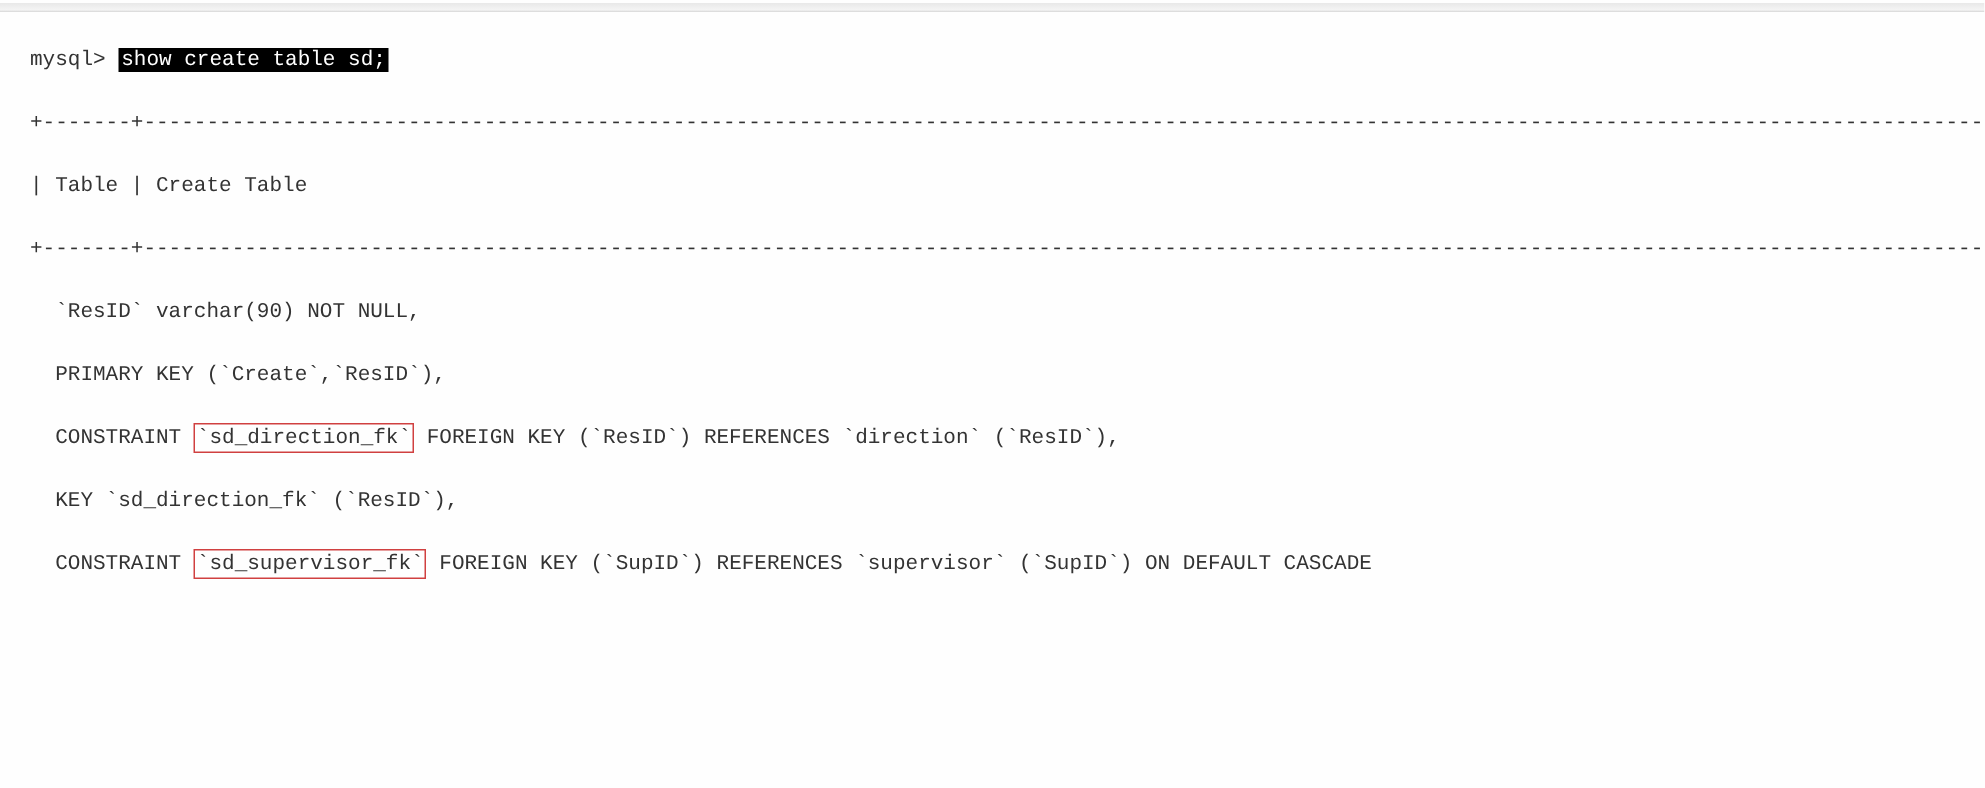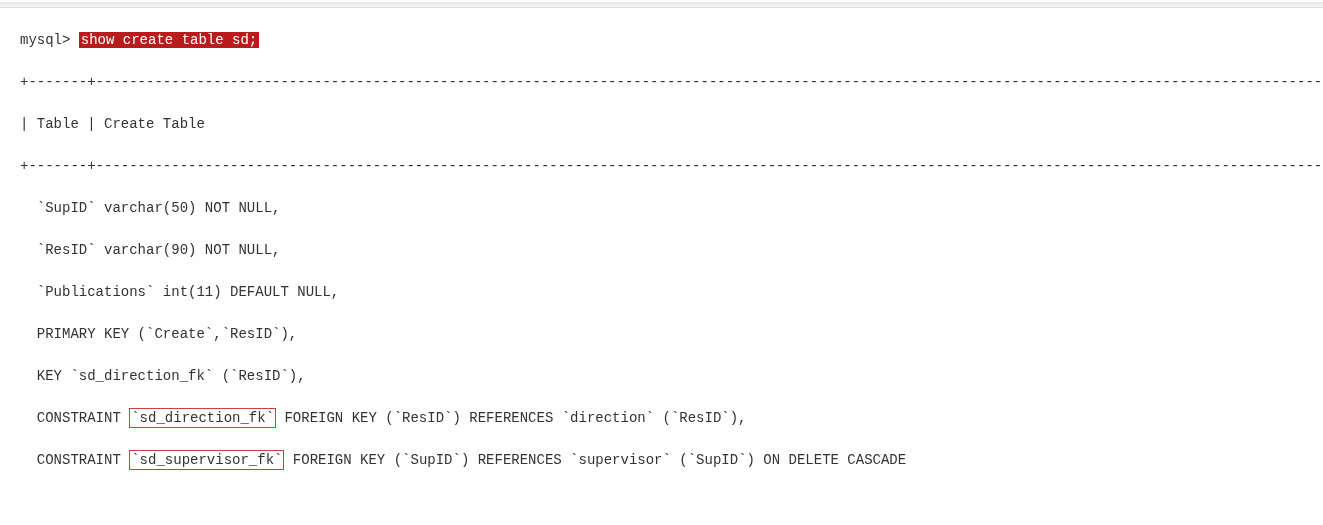--- a/index.html
+++ b/index.html
@@ -25,21 +25,21 @@
     }
     .terminal {
       padding-left: 20px;
       white-space: pre;
       position: relative;
     }
     .prompt-line {
       display: block;
     }
     .selected {
-      background: #b91c1c;
+      background: #000000;
       color: #fff;
       padding: 0 2px;
     }
     .hl-box {
       border: 1px solid #d04040;
       padding: 0 1px;
       display: inline-block;
       line-height: 1.3;
     }
     .output-block {
@@ -49,26 +49,24 @@
 </head>
 <body>
 
 <div class="toolbar-remnant"></div>
 
 <div class="terminal">
 <span class="prompt-line"><span>mysql&gt; </span><span class="selected">show create table sd;</span></span>
 <span class="output-block">+-------+----------------------------------------------------------------------------------------------------------------------------------------------------------------------------------------------------------------------------------------------------------------------------------------------------------------------------------------------------------------------------------------------------------------------------------------------+</span>
 <span class="output-block">| Table | Create Table                                                                                                                                                                                                                                                                                                                                                                                                                                   |</span>
 <span class="output-block">+-------+----------------------------------------------------------------------------------------------------------------------------------------------------------------------------------------------------------------------------------------------------------------------------------------------------------------------------------------------------------------------------------------------------------------------------------------------------+</span>
-<span class="output-block">  `SupID` varchar(50) NOT NULL,</span>
 <span class="output-block">  `ResID` varchar(90) NOT NULL,</span>
-<span class="output-block">  `Publications` int(11) DEFAULT NULL,</span>
 <span class="output-block">  PRIMARY KEY (`Create`,`ResID`),</span>
+<span class="output-block"><span>  CONSTRAINT </span><span class="hl-box">`sd_direction_fk`</span><span> FOREIGN KEY (`ResID`) REFERENCES `direction` (`ResID`),</span></span>
 <span class="output-block">  KEY `sd_direction_fk` (`ResID`),</span>
-<span class="output-block"><span>  CONSTRAINT </span><span class="hl-box">`sd_direction_fk`</span><span> FOREIGN KEY (`ResID`) REFERENCES `direction` (`ResID`),</span></span>
-<span class="output-block"><span>  CONSTRAINT </span><span class="hl-box">`sd_supervisor_fk`</span><span> FOREIGN KEY (`SupID`) REFERENCES `supervisor` (`SupID`) ON DELETE CASCADE</span></span>
+<span class="output-block"><span>  CONSTRAINT </span><span class="hl-box">`sd_supervisor_fk`</span><span> FOREIGN KEY (`SupID`) REFERENCES `supervisor` (`SupID`) ON DEFAULT CASCADE</span></span>
 
 
 
 
 
 
 </div>
 
 </body></html>

